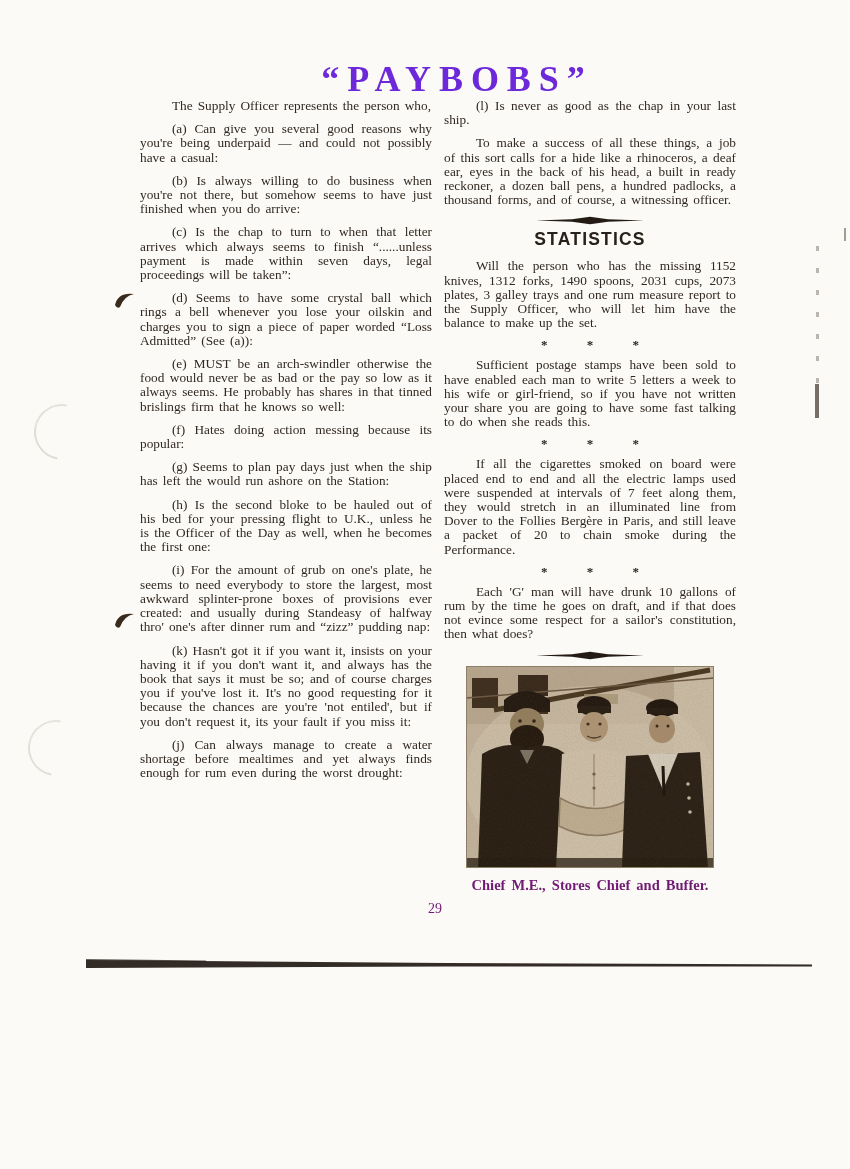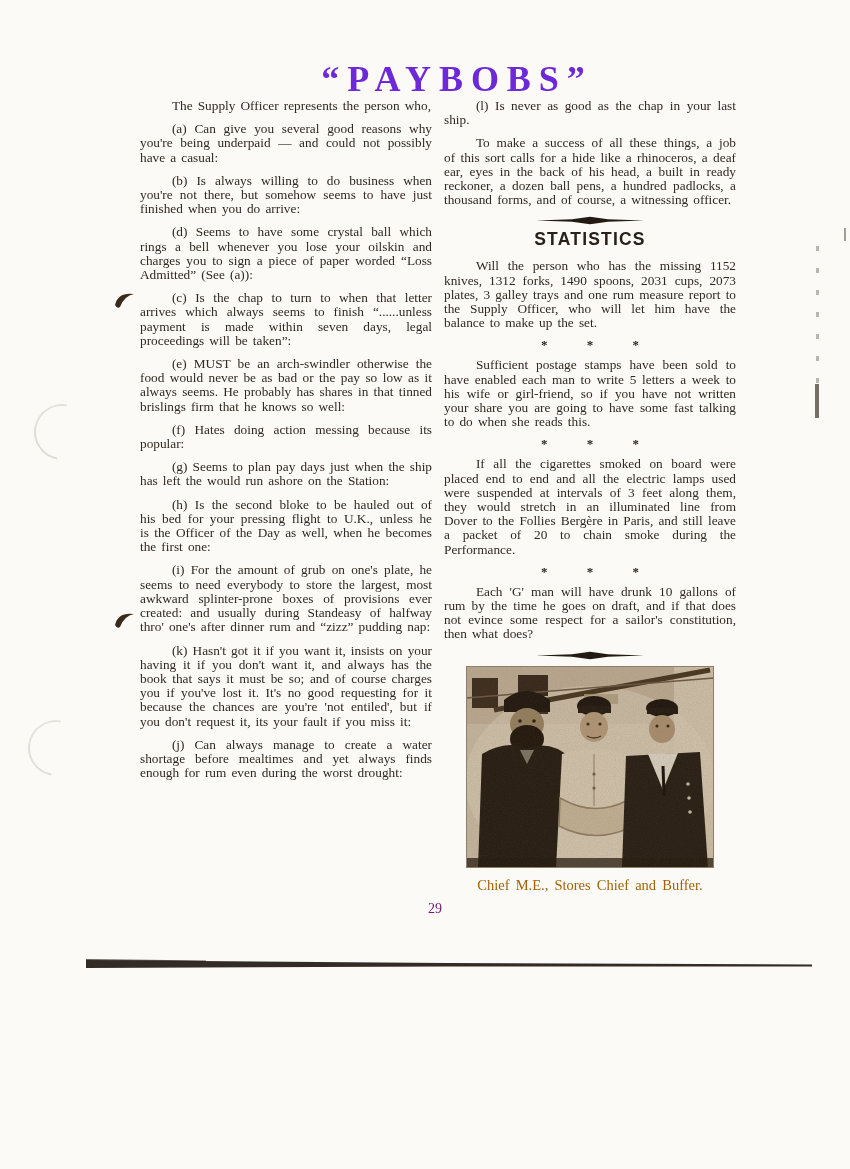--- a/index.html
+++ b/index.html
@@ -27,22 +27,22 @@
   .rule { display:block; margin:5px auto 4px; }
   .stats-heading {
     margin:1px 0 9px; text-align:center;
     font-family:"Liberation Sans","DejaVu Sans",sans-serif;
     font-size:17.5px; font-weight:800; letter-spacing:1.2px; color:#27211a;
     transform:scaleY(1.05);
   }
   .photo { margin:8px auto 0; width:248px; height:202px; }
   .photo svg { display:block; }
   .caption {
-    margin-top:9px; text-align:center; font-size:14.5px; font-weight:400;
-    word-spacing:2.5px; color:#a16207;
+    margin-top:9px; text-align:center; font-size:14.5px; font-weight:700;
+    word-spacing:2.5px; color:#701a75;
   }
   .page-number { position:absolute; top:901px; left:428px; font-size:14px; color:#701a75; }
   .abs { position:absolute; }
   .edge-dashes {
     position:absolute; left:816px; top:246px; width:3px; height:145px; opacity:.45;
     background:repeating-linear-gradient(to bottom,#6b6257 0 5px,transparent 5px 22px);
   }
   .edge-solid { position:absolute; left:815px; top:384px; width:4px; height:34px; background:#484036; opacity:.75; }
   .edge-tick { position:absolute; left:844px; top:228px; width:2px; height:13px; background:#5a5248; opacity:.55; }
   .arc { position:absolute; border-radius:50%; border:2px solid transparent; }
@@ -55,22 +55,22 @@
 <div class="page">
 
   <h1 class="title">“PAYBOBS”</h1>
 
   <div class="columns">
 
     <div class="col">
       <p class="para">The Supply Officer represents the person who,</p>
       <p class="para">(a) Can give you several good reasons why you're being underpaid — and could not possibly have a casual:</p>
       <p class="para">(b) Is always willing to do business when you're not there, but somehow seems to have just finished when you do arrive:</p>
+      <p class="para">(c) Is the chap to turn to when that letter arrives which always seems to finish “......unless payment is made within seven days, legal proceedings will be taken”:</p>
       <p class="para">(d) Seems to have some crystal ball which rings a bell whenever you lose your oilskin and charges you to sign a piece of paper worded “Loss Admitted” (See (a)):</p>
-      <p class="para">(c) Is the chap to turn to when that letter arrives which always seems to finish “......unless payment is made within seven days, legal proceedings will be taken”:</p>
       <p class="para">(e) MUST be an arch-swindler otherwise the food would never be as bad or the pay so low as it always seems.  He probably has shares in that tinned brislings firm that he knows so well:</p>
       <p class="para">(f) Hates doing action messing because its popular:</p>
       <p class="para">(g) Seems to plan pay days just when the ship has left the would run ashore on the Station:</p>
       <p class="para">(h) Is the second bloke to be hauled out of his bed for your pressing flight to U.K., unless he is the Officer of the Day as well, when he becomes the first one:</p>
       <p class="para">(i) For the amount of grub on one's plate, he seems to need everybody to store the largest, most awkward splinter-prone boxes of provisions ever created: and usually during Standeasy of halfway thro' one's after dinner rum and “zizz” pudding nap:</p>
       <p class="para">(k) Hasn't got it if you want it, insists on your having it if you don't want it, and always has the book that says it must be so; and of course charges you if you've lost it. It's no good requesting for it because the chances are you're 'not entiled', but if you don't request it, its your fault if you miss it:</p>
       <p class="para">(j) Can always manage to create a water shortage before mealtimes and yet always finds enough for rum even during the worst drought:</p>
     </div>
 
     <div class="col">
@@ -80,21 +80,21 @@
       <svg class="rule" width="108" height="9" viewBox="0 0 108 9">
         <polygon points="0,4.5 36,3.2 54,0.8 72,3.2 108,4.5 72,5.8 54,8.2 36,5.8" fill="#241c14"></polygon>
       </svg>
 
       <h2 class="stats-heading">STATISTICS</h2>
 
       <p class="para">Will the person who has the missing 1152 knives, 1312 forks, 1490 spoons, 2031 cups, 2073 plates, 3 galley trays and one rum measure report to the Supply Officer, who will let him have the balance to make up the set.</p>
       <div class="stars">* * *</div>
       <p class="para">Sufficient postage stamps have been sold to have enabled each man to write 5 letters a week to his wife or girl-friend, so if you have not written your share you are going to have some fast talking to do when she reads this.</p>
       <div class="stars">* * *</div>
-      <p class="para">If all the cigarettes smoked on board were placed end to end and all the electric lamps used were suspended at intervals of 3 feet along them, they would stretch in an illuminated line from Dover to the Follies Bergère in Paris, and still leave a packet of 20 to chain smoke during the Performance.</p>
+      <p class="para">If all the cigarettes smoked on board were placed end to end and all the electric lamps used were suspended at intervals of 7 feet along them, they would stretch in an illuminated line from Dover to the Follies Bergère in Paris, and still leave a packet of 20 to chain smoke during the Performance.</p>
       <div class="stars">* * *</div>
       <p class="para">Each 'G' man will have drunk 10 gallons of rum by the time he goes on draft, and if that does not evince some respect for a sailor's constitution, then what does?</p>
 
       <svg class="rule" width="108" height="9" viewBox="0 0 108 9">
         <polygon points="0,4.5 36,3.2 54,0.8 72,3.2 108,4.5 72,5.8 54,8.2 36,5.8" fill="#241c14"></polygon>
       </svg>
 
       <figure class="photo" style="margin:6px auto 0;">
         <svg width="248" height="202" viewBox="0 0 248 202">
           <defs>

